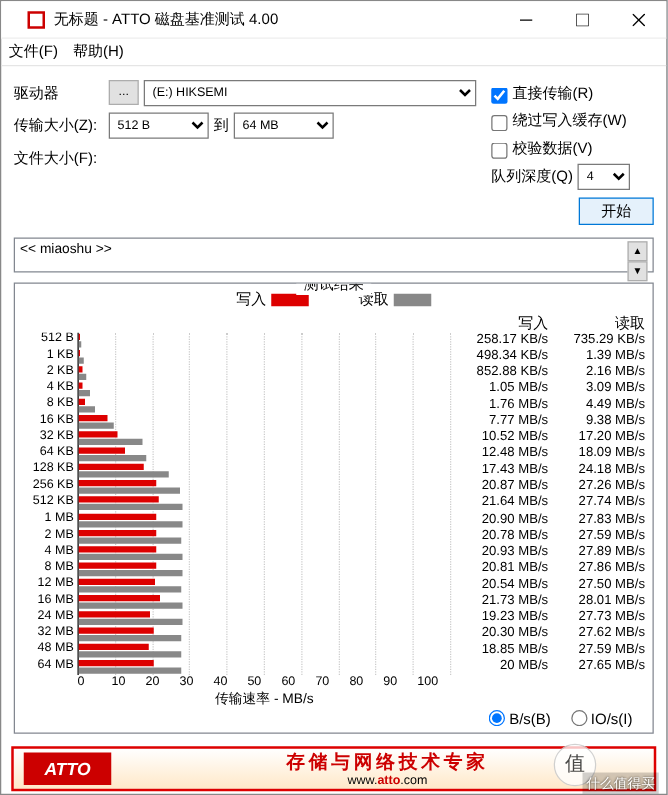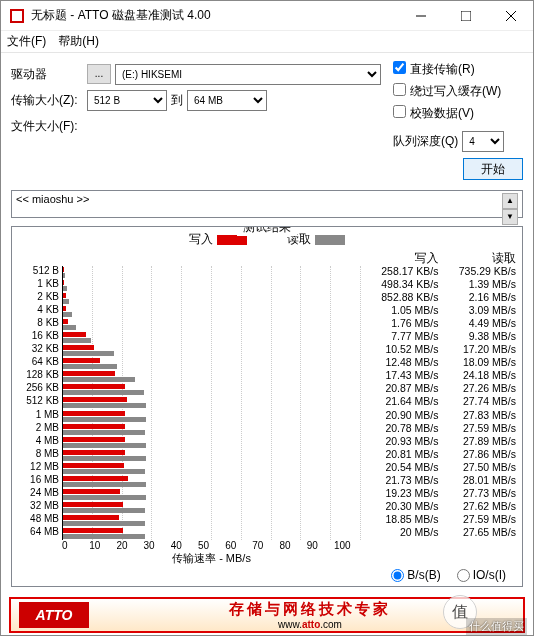--- a/index.html
+++ b/index.html
@@ -1,35 +1,35 @@
 <!DOCTYPE html>
 <html><head>
 <meta charset="utf-8">
 <style>
 * { box-sizing: border-box; margin: 0; padding: 0; font-family: "Microsoft YaHei", "SimSun", Arial, sans-serif; }
 body { background: #345; width: 534px; height: 636px; overflow: hidden; }
 .window { width: 534px; height: 636px; background: #fff; border: 1px solid #888; display: flex; flex-direction: column; }
-.titlebar { height: 30px; background: #fff; display: flex; align-items: center; padding-left: 8px; border-bottom: 1px solid #eee; }
+.titlebar { height: 30px; background: #fff; display: flex; align-items: center; padding-left: 20px; border-bottom: 1px solid #eee; }
 .titlebar .icon { width: 16px; height: 16px; margin-right: 6px; }
 .titlebar .title { flex: 1; font-size: 12px; color: #000; }
 .winbtn { width: 45px; height: 30px; display: flex; align-items: center; justify-content: center; }
 .winbtn svg { stroke: #000; stroke-width: 1; fill: none; }
 .menubar { height: 22px; display: flex; align-items: center; padding: 0 6px; font-size: 12px; gap: 12px; border-bottom: 1px solid #e5e5e5; }
 .menubar span { cursor: default; }
 .content { flex: 1; padding: 8px 10px; display: flex; flex-direction: column; overflow: hidden; }
 .form-area { display: flex; gap: 12px; }
 .form-left { flex: 1; }
 .form-right { width: 130px; font-size: 12px; }
 .row { display: flex; align-items: center; height: 26px; font-size: 12px; gap: 4px; }
 .row .label { width: 72px; }
 .row .browse { width: 24px; height: 20px; border: 1px solid #adadad; background: #e1e1e1; font-size: 10px; text-align: center; line-height: 18px; }
 select { font-size: 10px; height: 21px; border: 1px solid #7a7a7a; background: #fff; padding: 0 2px; }
 .drive-select { flex: 1; }
 .size-select { width: 80px; }
-.chk { display: flex; align-items: flex-start; gap: 4px; height: 22px; }
+.chk { display: flex; align-items: flex-end; gap: 4px; height: 22px; }
 .chk input { width: 13px; height: 13px; }
 .qd-row { display: flex; align-items: center; gap: 4px; margin-top: 4px; }
 .qd-row select { width: 42px; }
 .start-btn { width: 60px; height: 22px; border: 1px solid #0078d7; background: #e5f1fb; font-size: 12px; margin-top: 6px; float: right; }
 .desc-box { margin-top: 10px; height: 28px; border: 1px solid #828790; padding: 2px 4px; font-size: 11px; display: flex; }
 .desc-box span { flex: 1; }
 .desc-arrows { width: 16px; display: flex; flex-direction: column; }
 .desc-arrows div { flex:1; border:1px solid #adadad; background:#e1e1e1; font-size:8px; text-align:center; line-height:14px; }
 .results { flex: 1; border: 1px solid #828790; margin-top: 8px; padding: 4px 6px 2px 6px; position: relative; display:flex; flex-direction:column; overflow:hidden;}
 .results-title { position: absolute; top: -8px; left: 50%; transform: translateX(-50%); background: #fff; padding: 0 6px; font-size: 12px; }
@@ -49,21 +49,21 @@
 .bar.w { background: #d00; }
 .bar.r { background: #888; }
 .num-cols { width: 155px; font-size: 10.5px; display: flex; }
 .num-col { flex: 1; text-align: right; display: flex; flex-direction: column; }
 .num-col .hdr { font-size: 12px; height: 16px; }
 .num-col .val { flex: 1; line-height: 1; white-space: nowrap; }
 .xaxis { display: flex; margin-left: 44px; margin-right: 155px; font-size: 10px; }
 .xaxis div { flex: 1; text-align: left; }
 .xaxis-label { text-align: center; font-size: 11px; margin-left:44px; margin-right:155px;}
 .radio-row { display: flex; justify-content: flex-end; gap: 16px; font-size: 12px; padding: 2px 10px 2px 0; align-items:center;}
-.radio-row label { display:flex; align-items:center; gap:3px;}
+.radio-row label { display:flex; align-items:flex-start; gap:3px;}
 .footer { height: 36px; border: 2px solid #d00; margin: 2px 8px 2px 8px; display: flex; align-items: center; background: linear-gradient(#fff,#ffe8c8); position:relative;}
 .atto-logo { width: 70px; height: 26px; background: #c00; color: #fff; font-weight: bold; font-size: 14px; text-align: center; line-height: 26px; margin: 0 8px; font-style: italic;}
 .footer-text { flex: 1; text-align: center; }
 .footer-text .cn { color: #c00; font-size: 15px; font-weight: bold; letter-spacing: 3px; }
 .footer-text .url { font-size: 10px; color: #000; }
 .footer-text .url b { color: #c00; }
 .watermark { position:absolute; right:-4px; bottom:-4px; width:90px; height:42px; pointer-events:none; opacity:0.9;}
 .watermark .circ { position:absolute; right:50px; top:2px; width:34px; height:34px; border-radius:50%; background:rgba(255,255,255,0.85); border:1px solid #ccc; font-size:16px; text-align:center; line-height:32px; color:#333;}
 .watermark .txt { position:absolute; right:0; bottom:0; font-size:11px; color:#fff; text-shadow:0 0 2px #000; background:rgba(0,0,0,0.2); padding:1px 3px;}
 </style>

